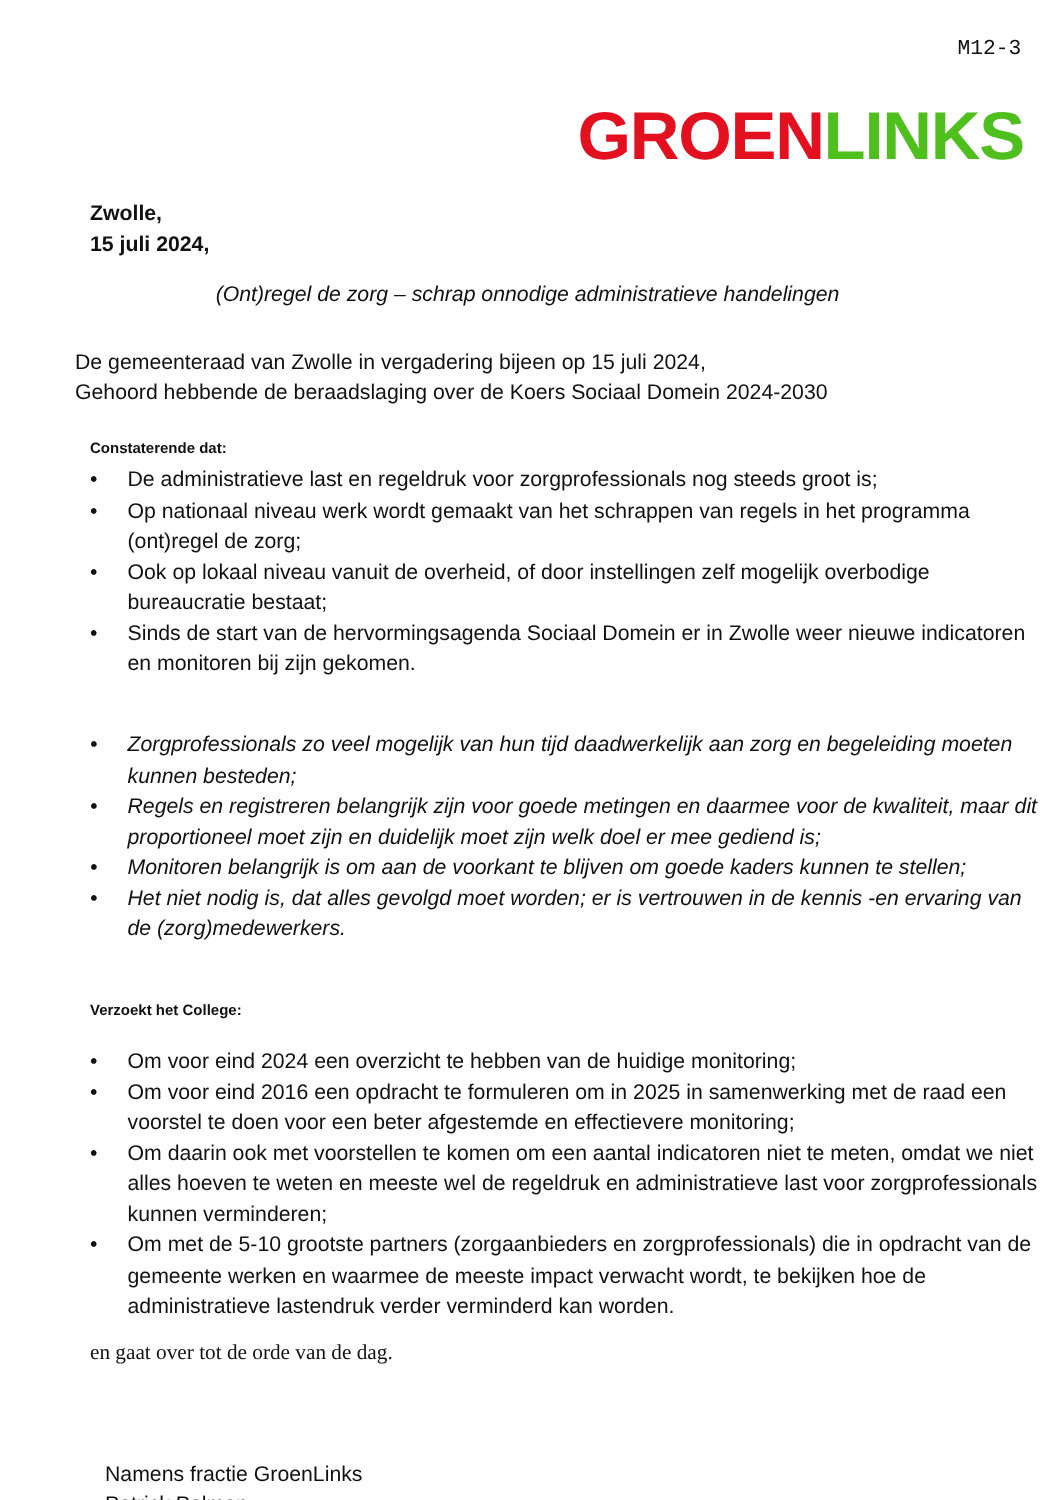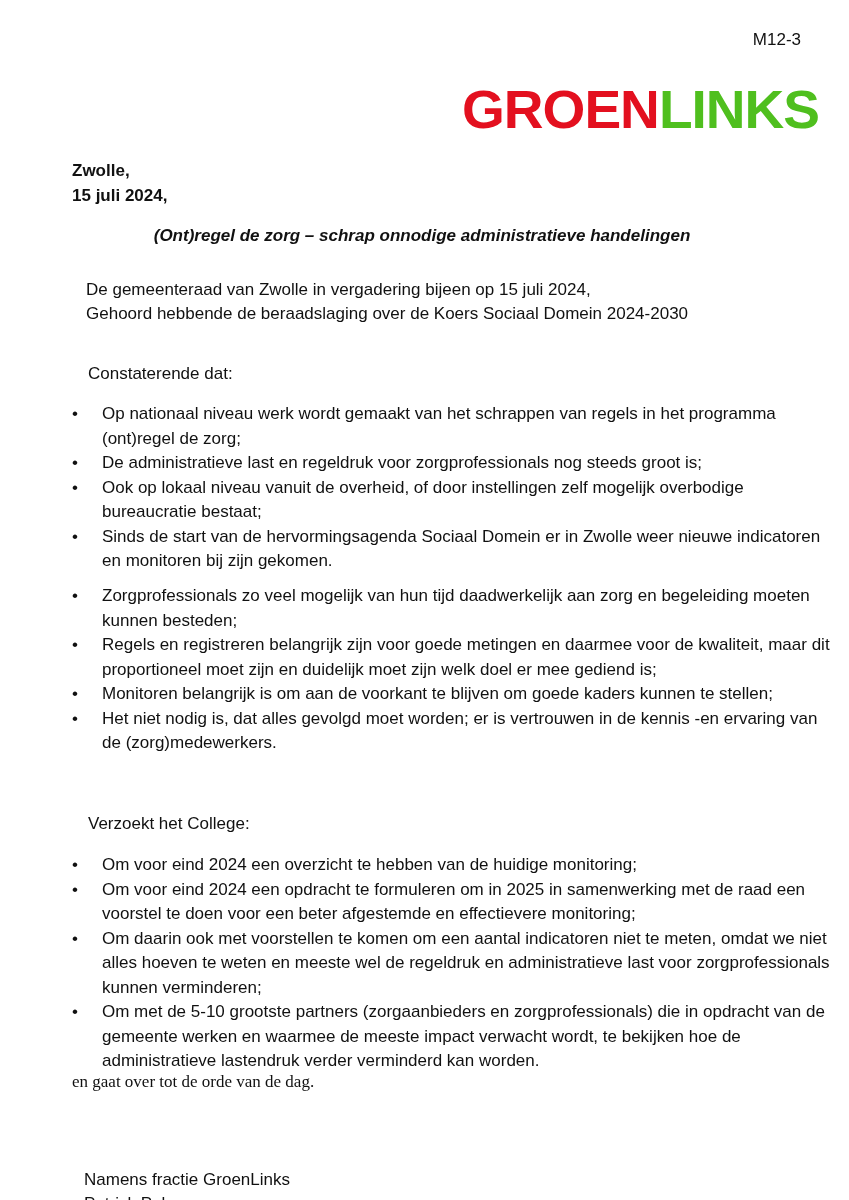--- a/index.html
+++ b/index.html
@@ -1,40 +1,40 @@
 <!DOCTYPE html>
 <html><head>
 <meta charset="utf-8">
 <style>
   html, body { margin: 0; padding: 0; background: #ffffff; }
   body {
     width: 849px; height: 1200px; position: relative; overflow: hidden;
     font-family: "Liberation Sans", sans-serif; color: #111;
   }
-  .doc-code { position: absolute; top: 30px; right: 48px; font-size: 17px; }
+  .doc-code { position: absolute; top: 30px; right: 32px; font-size: 17px; font-family: Liberation Mono, monospace; }
   .logo {
     position: absolute; top: 82px; right: 30px;
     font-family: "Liberation Sans", sans-serif; font-weight: 900;
     font-size: 54px; letter-spacing: -1px; line-height: 1;
     transform: scaleX(1.02); transform-origin: right;
   }
   .logo .groen { color: #e3101f; }
   .logo .links { color: #4fbf1e; }
   .place { position: absolute; left: 72px; top: 158px; font-weight: bold; font-size: 17px; line-height: 25px; }
-  .title { position: absolute; left: 0; width: 814px; top: 226px; text-align: center; font-weight: bold; font-style: italic; font-size: 17px; padding-left: 30px; box-sizing: border-box; }
-  .intro { position: absolute; left: 86px; top: 278px; font-size: 17px; line-height: 24px; }
+  .title { position: absolute; left: 0; width: 814px; top: 226px; text-align: center; font-weight: normal; font-style: italic; font-size: 17px; padding-left: 30px; box-sizing: border-box; }
+  .intro { position: absolute; left: 60px; top: 278px; font-size: 17px; line-height: 24px; }
   .section { position: absolute; left: 72px; width: 760px; font-size: 17px; }
-  .section h3 { margin: 16px; font-size: 17px; font-weight: normal; line-height: 24px; }
+  .section h3 { margin: 0; font-size: 12px; font-weight: bold; line-height: 24px; }
   .section ul { list-style: none; margin: 0; padding: 0; }
   .section li { position: relative; padding-left: 30px; line-height: 24.5px; }
   .section li::before { content: "\2022"; position: absolute; left: 0; top: 0; }
   .s1 { top: 346px; }
   .s1 ul { margin-top: 2px; }
   .s2 { top: 567px; }
-  .s2 ul { margin-top: 17px; }
+  .s2 ul { margin-top: 17px; font-style: italic; }
   .s3 { top: 796px; }
   .s3 ul { margin-top: 17px; }
   .closing { position: absolute; left: 72px; top: 1072px; font-size: 17px; font-family: Liberation Serif, serif; }
   .sign { position: absolute; left: 84px; top: 1120px; font-size: 17px; line-height: 24px; margin-top: 48px; }
 </style>
 </head>
 <body>
 
 <div class="doc-code">M12-3</div>
 
@@ -48,41 +48,41 @@
 <div class="title">(Ont)regel de zorg – schrap onnodige administratieve handelingen</div>
 
 <div class="intro">
   <div>De gemeenteraad van Zwolle in vergadering bijeen op 15 juli 2024,</div>
   <div>Gehoord hebbende de beraadslaging over de Koers Sociaal Domein 2024-2030</div>
 </div>
 
 <div class="section s1">
   <h3>Constaterende dat:</h3>
   <ul>
+    <li>De administratieve last en regeldruk voor zorgprofessionals nog steeds groot is;</li>
     <li>Op nationaal niveau werk wordt gemaakt van het schrappen van regels in het programma (ont)regel de zorg;</li>
-    <li>De administratieve last en regeldruk voor zorgprofessionals nog steeds groot is;</li>
     <li>Ook op lokaal niveau vanuit de overheid, of door instellingen zelf mogelijk overbodige bureaucratie bestaat;</li>
     <li>Sinds de start van de hervormingsagenda Sociaal Domein er in Zwolle weer nieuwe indicatoren en monitoren bij zijn gekomen.</li>
   </ul>
 </div>
 
 <div class="section s2">
   <ul>
     <li>Zorgprofessionals zo veel mogelijk van hun tijd daadwerkelijk aan zorg en begeleiding moeten kunnen besteden;</li>
     <li>Regels en registreren belangrijk zijn voor goede metingen en daarmee voor de kwaliteit, maar dit proportioneel moet zijn en duidelijk moet zijn welk doel er mee gediend is;</li>
     <li>Monitoren belangrijk is om aan de voorkant te blijven om goede kaders kunnen te stellen;</li>
     <li>Het niet nodig is, dat alles gevolgd moet worden; er is vertrouwen in de kennis -en ervaring van de (zorg)medewerkers.</li>
   </ul>
 </div>
 
 <div class="section s3">
   <h3>Verzoekt het College:</h3>
   <ul>
     <li>Om voor eind 2024 een overzicht te hebben van de huidige monitoring;</li>
-    <li>Om voor eind 2024 een opdracht te formuleren om in 2025 in samenwerking met de raad een voorstel te doen voor een beter afgestemde en effectievere monitoring;</li>
+    <li>Om voor eind 2016 een opdracht te formuleren om in 2025 in samenwerking met de raad een voorstel te doen voor een beter afgestemde en effectievere monitoring;</li>
     <li>Om daarin ook met voorstellen te komen om een aantal indicatoren niet te meten, omdat we niet alles hoeven te weten en meeste wel de regeldruk en administratieve last voor zorgprofessionals kunnen verminderen;</li>
     <li>Om met de 5-10 grootste partners (zorgaanbieders en zorgprofessionals) die in opdracht van de gemeente werken en waarmee de meeste impact verwacht wordt, te bekijken hoe de administratieve lastendruk verder verminderd kan worden.</li>
   </ul>
 </div>
 
 <div class="closing">en gaat over tot de orde van de dag.</div>
 
 <div class="sign">
   <div>Namens fractie GroenLinks</div>
   <div>Patrick Pelman</div>

